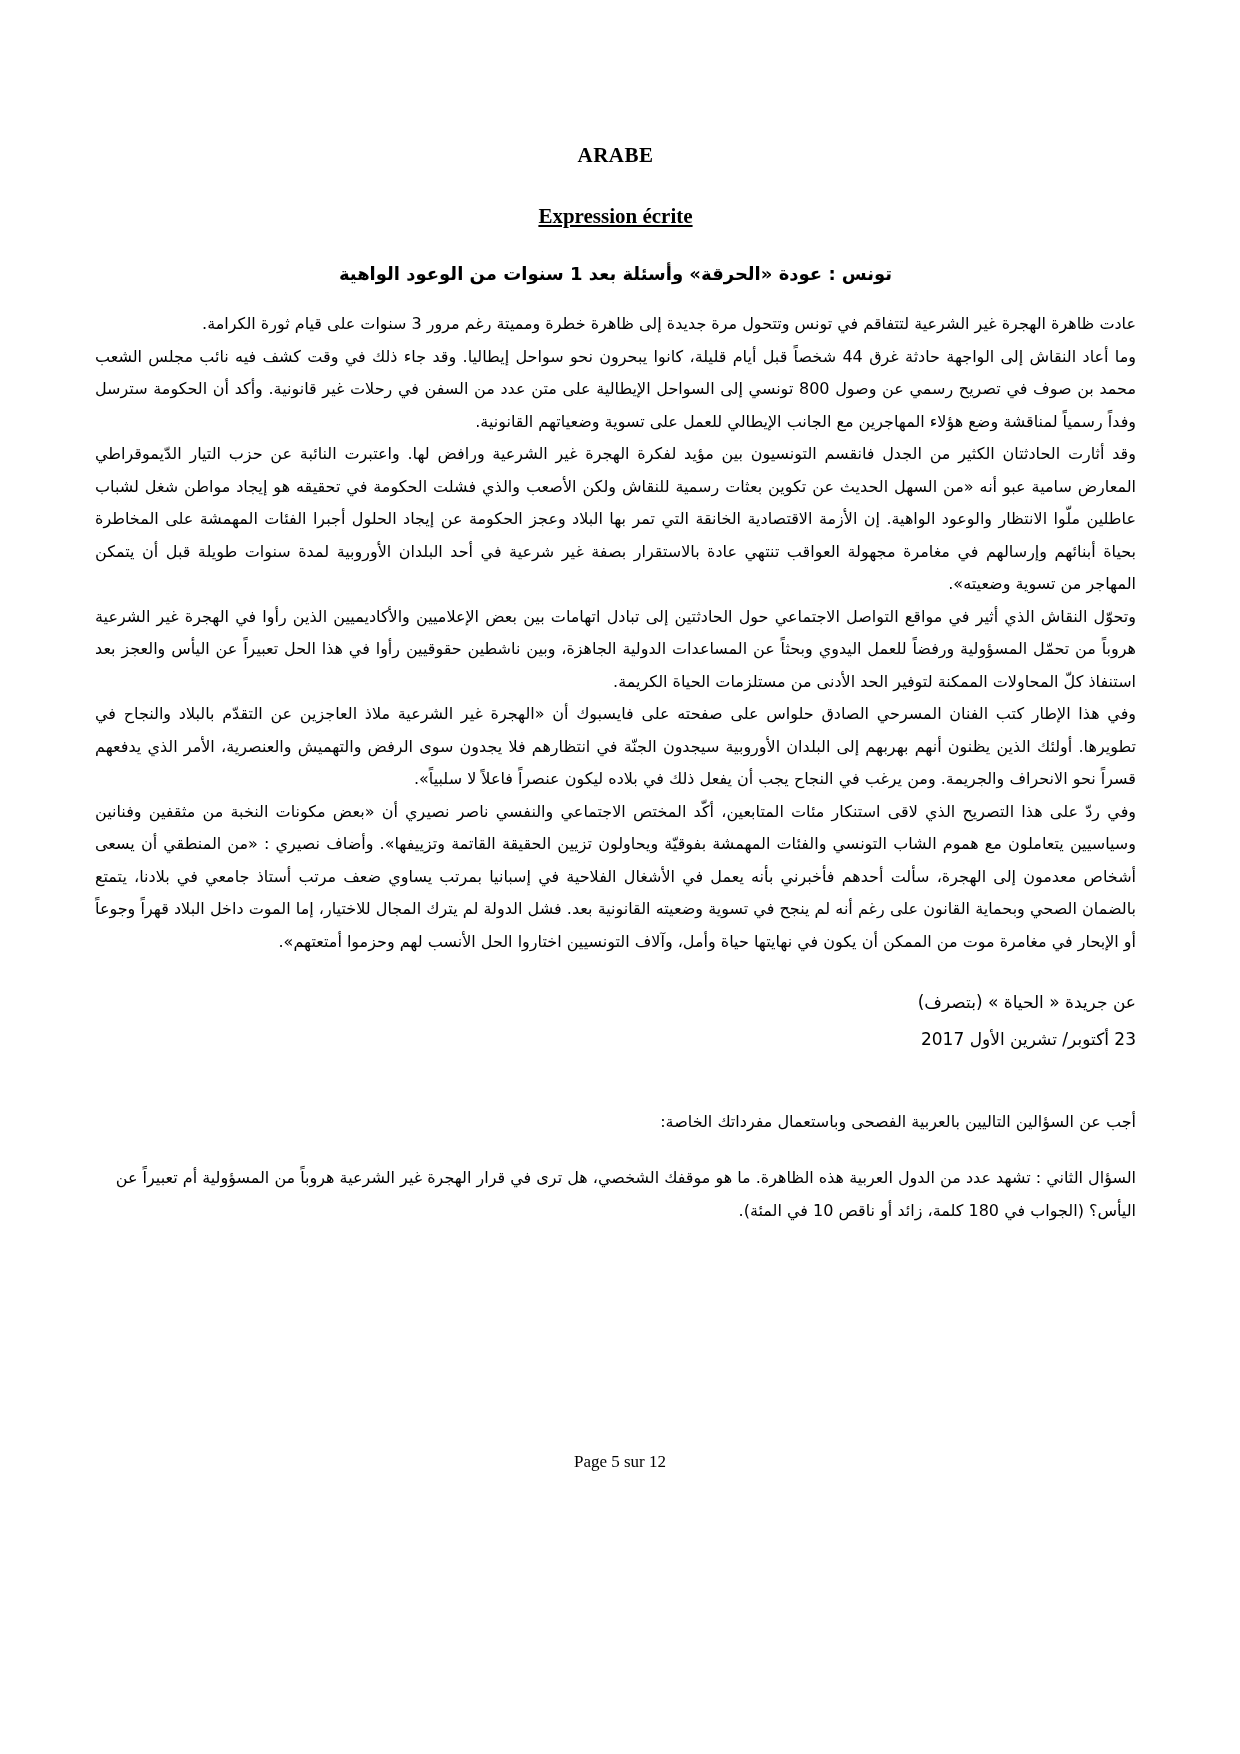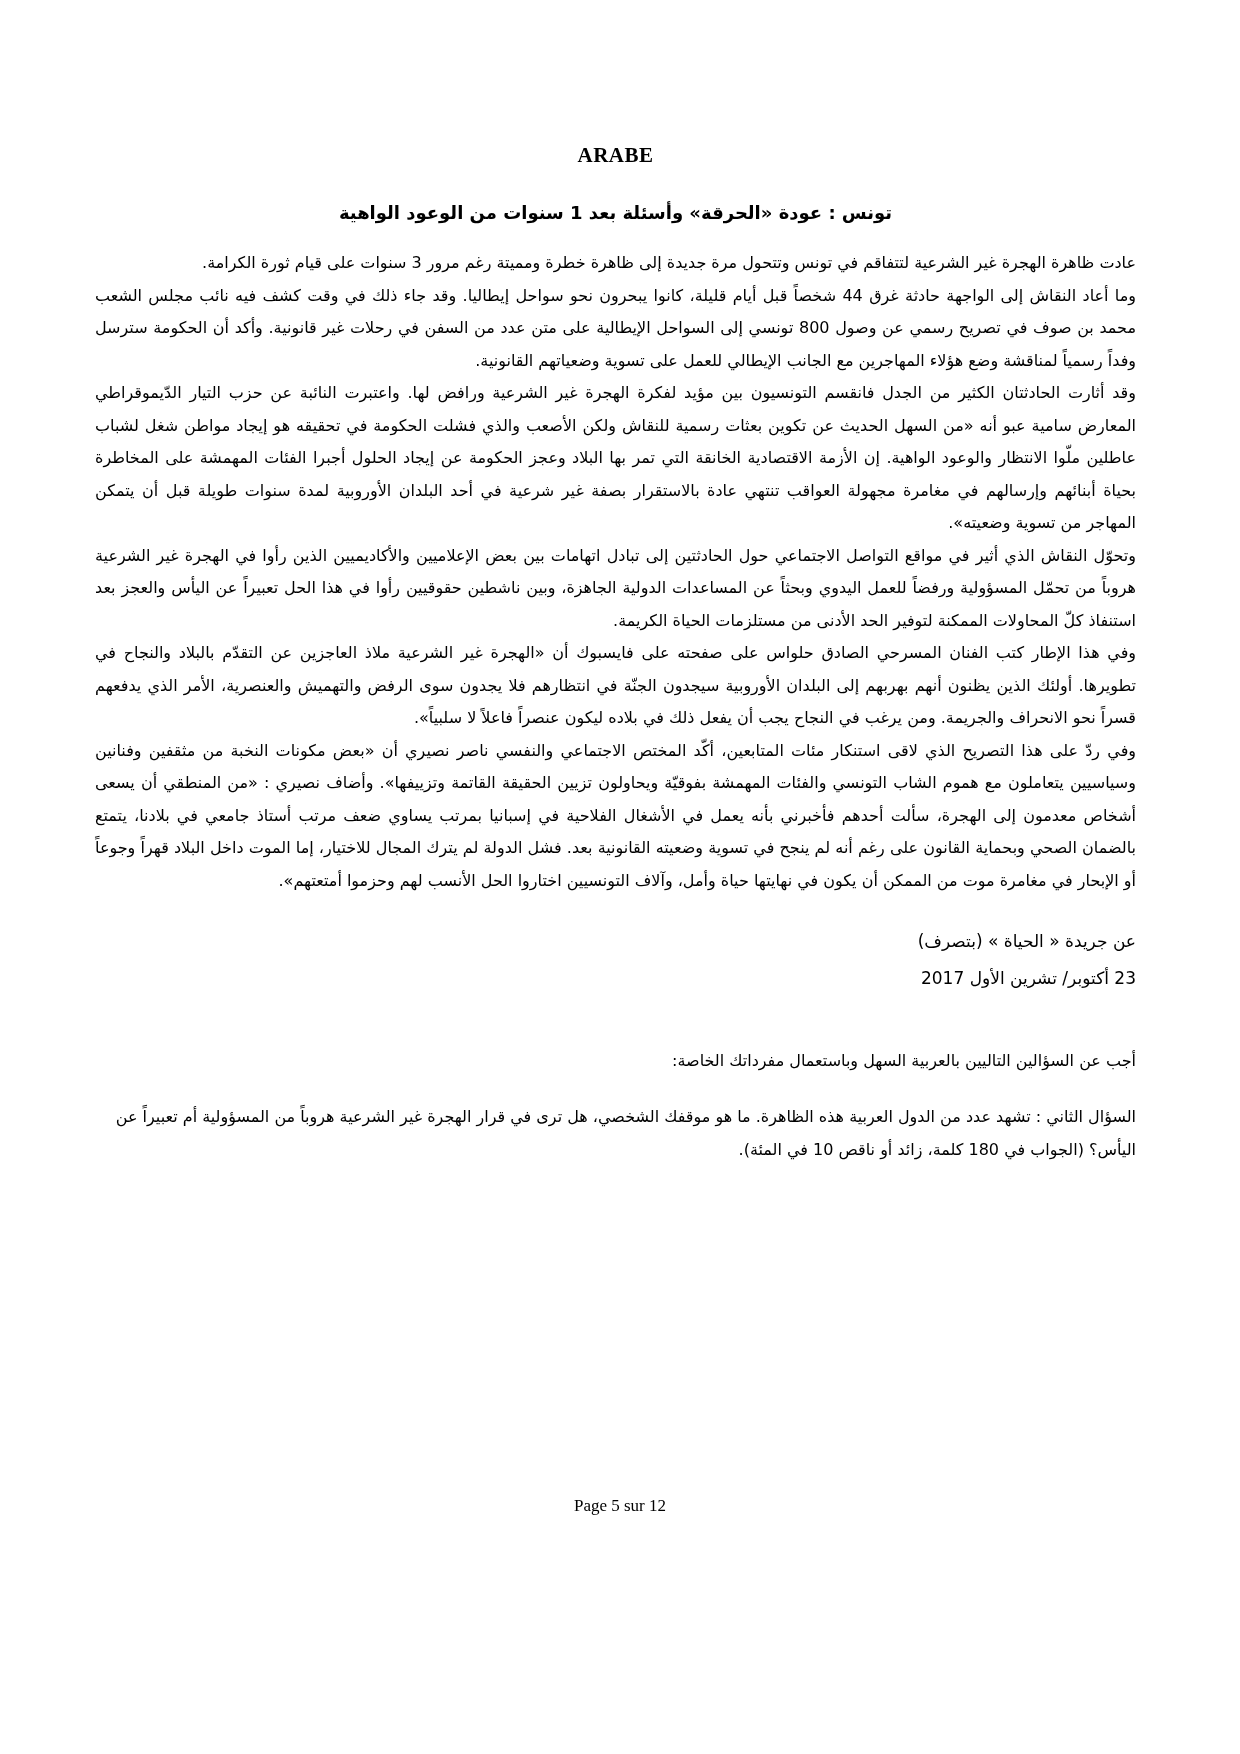--- a/index.html
+++ b/index.html
@@ -65,52 +65,53 @@
   }
   .question {
     margin: 40px 0 0 0;
     text-align: right;
     font-size: 16px;
     line-height: 33px;
   }
   .question.second { margin-top: 30px; }
   .page-footer {
     position: absolute;
-    top: 1496px;
+    top: 1452px;
     left: 0;
     width: 1240px;
     text-align: center;
     font-size: 17px;
     font-family: "Liberation Serif", serif;
   }
 </style>
 </head>
 <body>
 
 <div class="page">
 
   <h1 class="subject-title">ARABE</h1>
 
+  <h2 class="section-title">Expression écrite</h2>
 
   <h3 class="ar article-title">تونس : عودة «الحرقة» وأسئلة بعد 1 سنوات من الوعود الواهية</h3>
 
   <div class="ar article-body">
     <p>عادت ظاهرة الهجرة غير الشرعية لتتفاقم في تونس وتتحول مرة جديدة إلى ظاهرة خطرة ومميتة رغم مرور 3 سنوات على قيام ثورة الكرامة.</p>
     <p>وما أعاد النقاش إلى الواجهة حادثة غرق 44 شخصاً قبل أيام قليلة، كانوا يبحرون نحو سواحل إيطاليا. وقد جاء ذلك في وقت كشف فيه نائب مجلس الشعب محمد بن صوف في تصريح رسمي عن وصول 800 تونسي إلى السواحل الإيطالية على متن عدد من السفن في رحلات غير قانونية. وأكد أن الحكومة سترسل وفداً رسمياً لمناقشة وضع هؤلاء المهاجرين مع الجانب الإيطالي للعمل على تسوية وضعياتهم القانونية.</p>
     <p>وقد أثارت الحادثتان الكثير من الجدل فانقسم التونسيون بين مؤيد لفكرة الهجرة غير الشرعية ورافض لها. واعتبرت النائبة عن حزب التيار الدّيموقراطي المعارض سامية عبو أنه «من السهل الحديث عن تكوين بعثات رسمية للنقاش ولكن الأصعب والذي فشلت الحكومة في تحقيقه هو إيجاد مواطن شغل لشباب عاطلين ملّوا الانتظار والوعود الواهية. إن الأزمة الاقتصادية الخانقة التي تمر بها البلاد وعجز الحكومة عن إيجاد الحلول أجبرا الفئات المهمشة على المخاطرة بحياة أبنائهم وإرسالهم في مغامرة مجهولة العواقب تنتهي عادة بالاستقرار بصفة غير شرعية في أحد البلدان الأوروبية لمدة سنوات طويلة قبل أن يتمكن المهاجر من تسوية وضعيته».</p>
     <p>وتحوّل النقاش الذي أثير في مواقع التواصل الاجتماعي حول الحادثتين إلى تبادل اتهامات بين بعض الإعلاميين والأكاديميين الذين رأوا في الهجرة غير الشرعية هروباً من تحمّل المسؤولية ورفضاً للعمل اليدوي وبحثاً عن المساعدات الدولية الجاهزة، وبين ناشطين حقوقيين رأوا في هذا الحل تعبيراً عن اليأس والعجز بعد استنفاذ كلّ المحاولات الممكنة لتوفير الحد الأدنى من مستلزمات الحياة الكريمة.</p>
     <p>وفي هذا الإطار كتب الفنان المسرحي الصادق حلواس على صفحته على فايسبوك أن «الهجرة غير الشرعية ملاذ العاجزين عن التقدّم بالبلاد والنجاح في تطويرها. أولئك الذين يظنون أنهم بهربهم إلى البلدان الأوروبية سيجدون الجنّة في انتظارهم فلا يجدون سوى الرفض والتهميش والعنصرية، الأمر الذي يدفعهم قسراً نحو الانحراف والجريمة. ومن يرغب في النجاح يجب أن يفعل ذلك في بلاده ليكون عنصراً فاعلاً لا سلبياً».</p>
     <p>وفي ردّ على هذا التصريح الذي لاقى استنكار مئات المتابعين، أكّد المختص الاجتماعي والنفسي ناصر نصيري أن «بعض مكونات النخبة من مثقفين وفنانين وسياسيين يتعاملون مع هموم الشاب التونسي والفئات المهمشة بفوقيّة ويحاولون تزيين الحقيقة القاتمة وتزييفها». وأضاف نصيري : «من المنطقي أن يسعى أشخاص معدمون إلى الهجرة، سألت أحدهم فأخبرني بأنه يعمل في الأشغال الفلاحية في إسبانيا بمرتب يساوي ضعف مرتب أستاذ جامعي في بلادنا، يتمتع بالضمان الصحي وبحماية القانون على رغم أنه لم ينجح في تسوية وضعيته القانونية بعد. فشل الدولة لم يترك المجال للاختيار، إما الموت داخل البلاد قهراً وجوعاً أو الإبحار في مغامرة موت من الممكن أن يكون في نهايتها حياة وأمل، وآلاف التونسيين اختاروا الحل الأنسب لهم وحزموا أمتعتهم».</p>
   </div>
 
   <div class="ar source-block">
     <p>عن جريدة « الحياة » (بتصرف)</p>
     <p>23 أكتوبر/ تشرين الأول 2017</p>
   </div>
 
-  <p class="ar instruction">أجب عن السؤالين التاليين بالعربية السهل وباستعمال مفرداتك الخاصة:</p>
+  <p class="ar instruction">أجب عن السؤالين التاليين بالعربية الفصحى وباستعمال مفرداتك الخاصة:</p>
 
 
   <p class="ar question second">السؤال الثاني : تشهد عدد من الدول العربية هذه الظاهرة. ما هو موقفك الشخصي، هل ترى في قرار الهجرة غير الشرعية هروباً من المسؤولية أم تعبيراً عن اليأس؟ (الجواب في 180 كلمة، زائد أو ناقص 10 في المئة).</p>
 
   <div class="page-footer">Page 5 sur 12</div>
 
 </div>
 
 </body></html>

